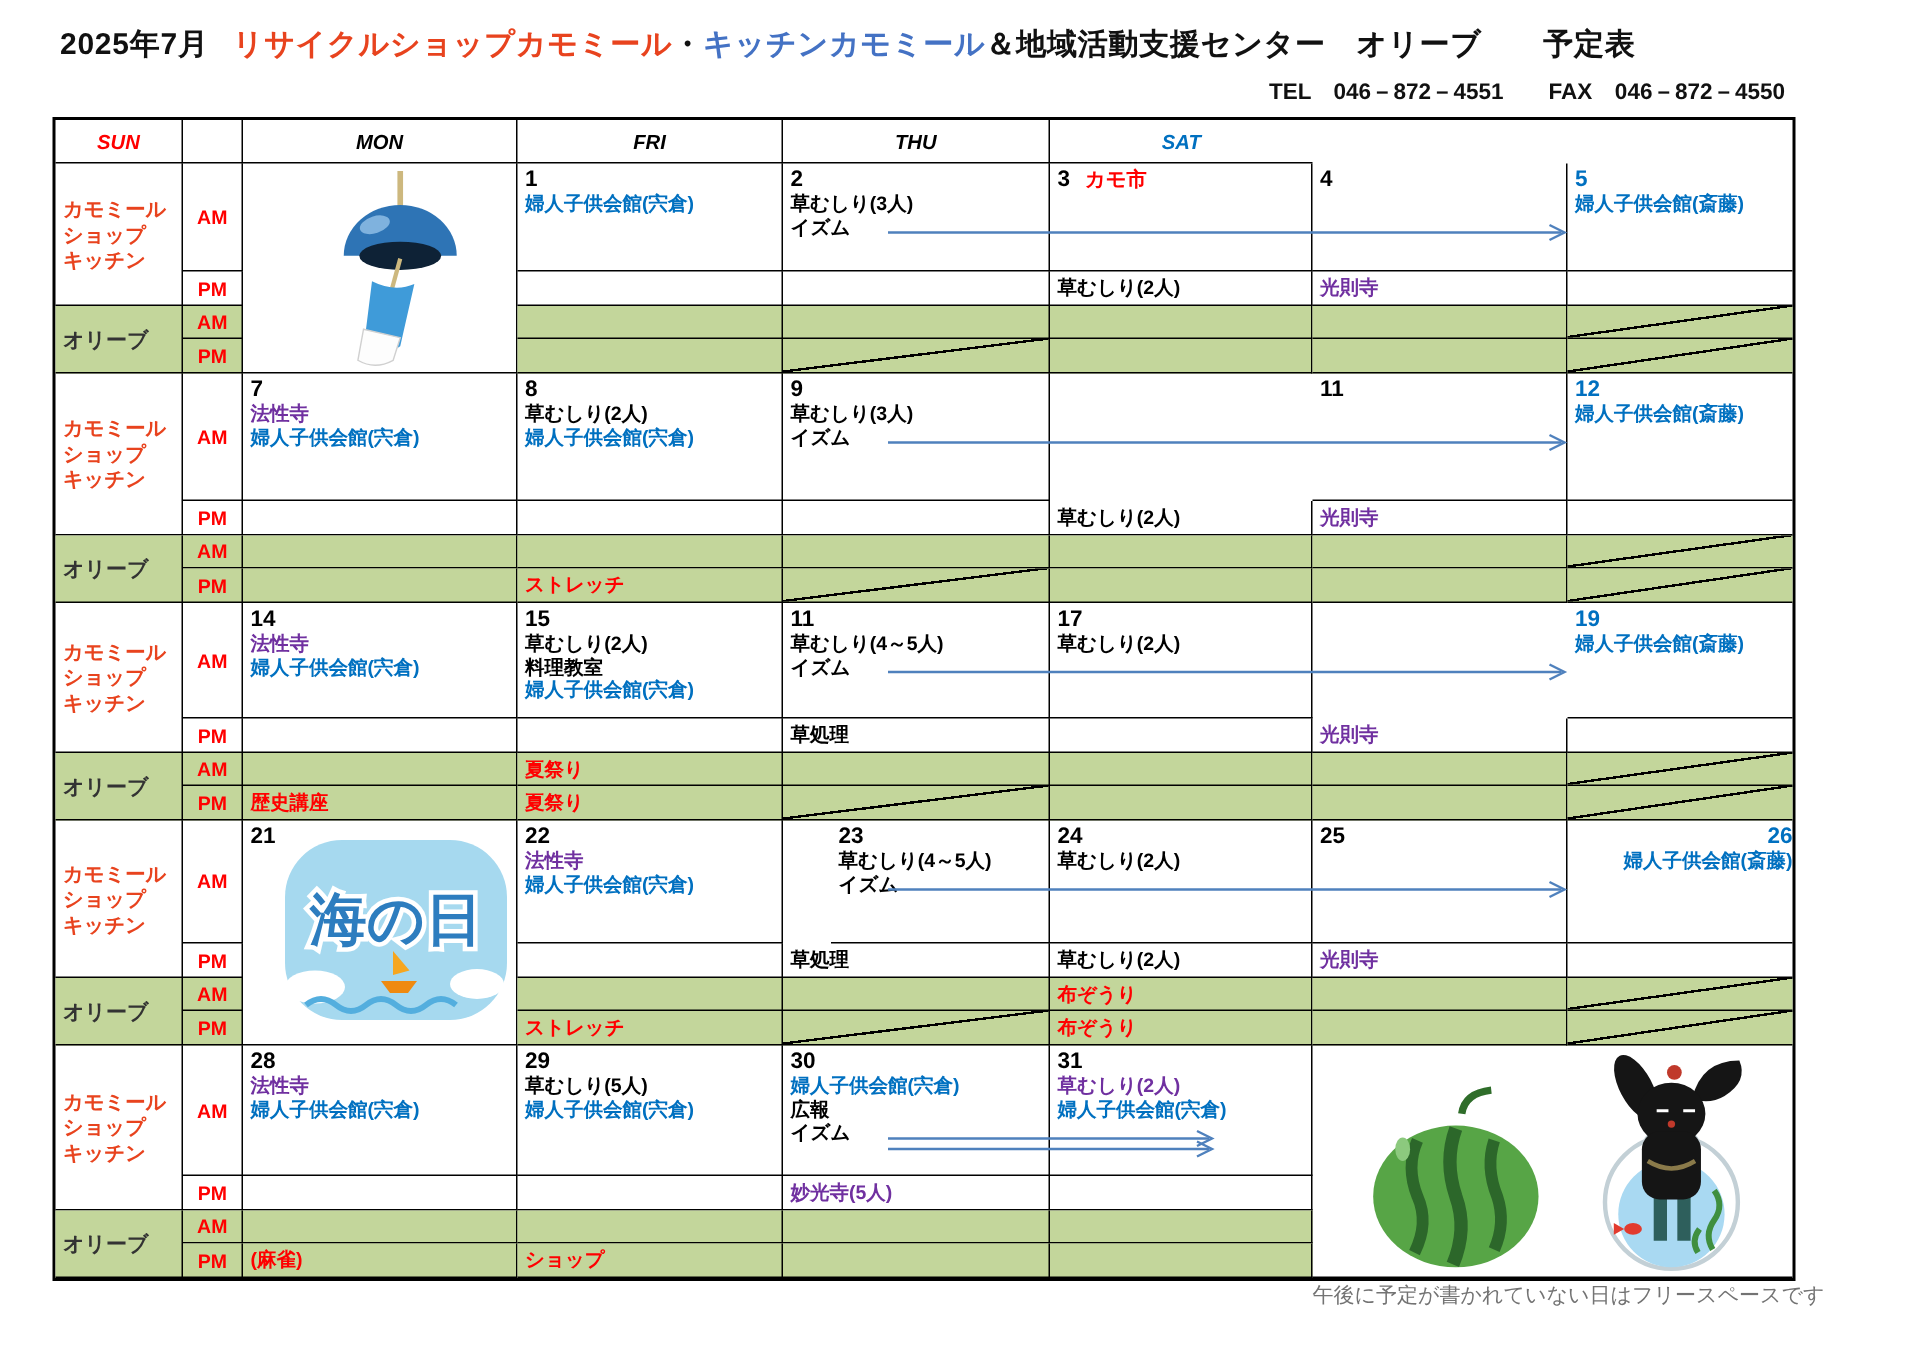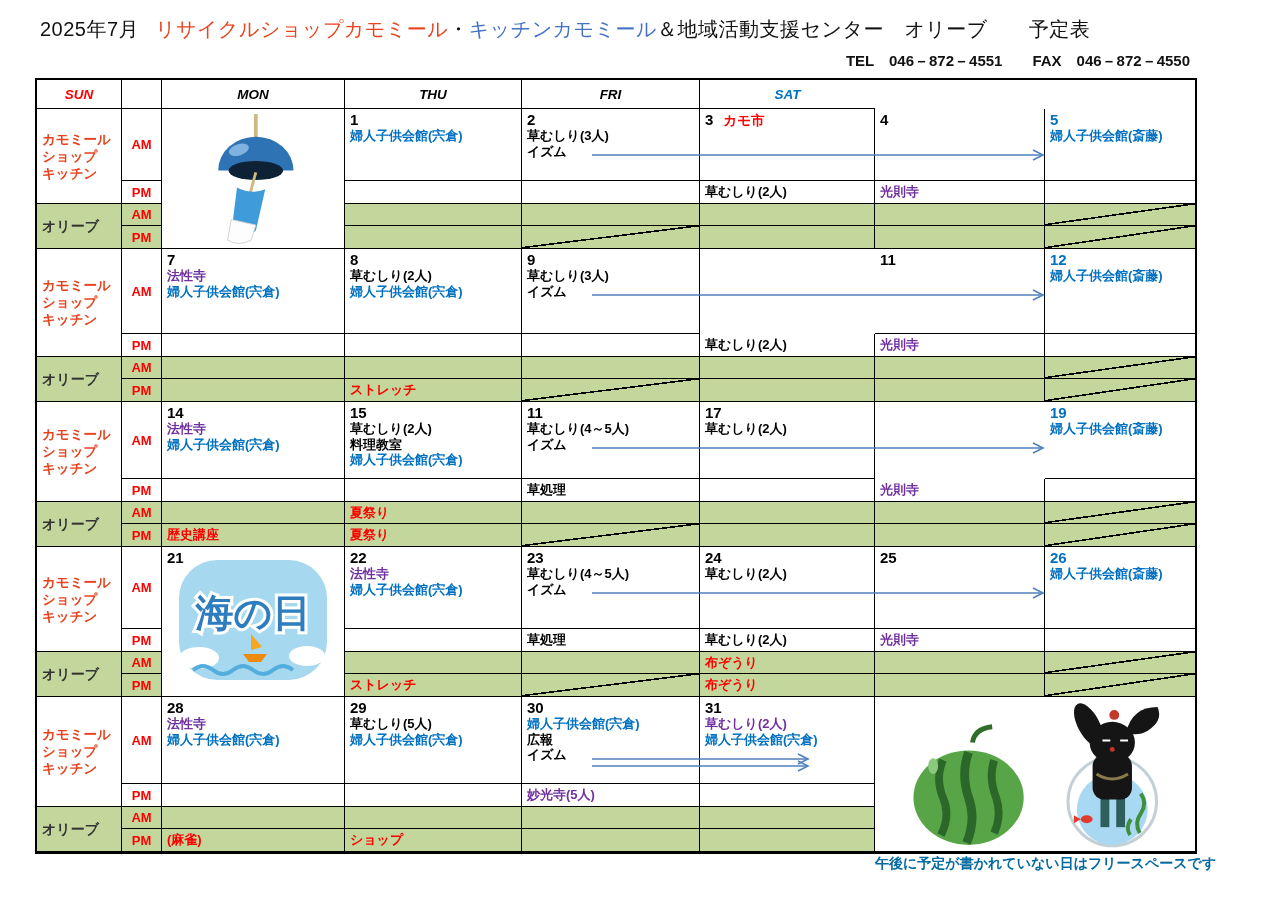--- a/index.html
+++ b/index.html
@@ -1,64 +1,64 @@
 <!DOCTYPE html>
 <html style="--red: #ff0000; --blue: #0070c0; --purple: #7030a0; --green: #c3d69b; --arrow: #4f81bd; --title-red: #e8431e; --title-blue: #4472c4;"><head>
 <meta charset="utf-8">
 <style>
   html,body{margin:0;padding:0;}
   body{width:1280px;height:905px;position:relative;background:#fff;
        font-family:"Liberation Sans","DejaVu Sans",sans-serif;color:#000;}
-  .title{position:absolute;left:40px;top:16px;font-size:20px;font-weight:normal;white-space:nowrap;letter-spacing:.5px;}
+  .title{position:absolute;left:40px;top:16px;font-size:20px;font-weight:bold;white-space:nowrap;letter-spacing:.5px;}
   .title .t-month{margin-right:16px;color:#111;}
   .t-red{color:var(--title-red);}
   .t-blue{color:var(--title-blue);}
   .t-black{color:#111;}
   .contact{position:absolute;top:52px;right:90px;font-size:15px;font-weight:bold;color:#111;white-space:pre;}
-  .footnote{position:absolute;left:875px;top:855px;font-size:14px;font-weight:bold;color:#0369a1;}
+  .footnote{position:absolute;left:875px;top:855px;font-size:14px;font-weight:normal;color:#737373;}
   .calendar{position:absolute;left:35px;top:78px;width:1158px;border:2px solid #000;background:#fff;}
   .hrow{display:grid;grid-template-columns:85px 40px 183px 177px 178px 175px 170px 150px;height:29px;}
   .hcell{box-sizing:border-box;border-right:1px solid #000;border-bottom:1px solid #000;
          display:flex;align-items:center;justify-content:center;font-size:13.5px;font-weight:bold;font-style:italic;}
   .week{display:grid;position:relative;}
   .cell{box-sizing:border-box;border-right:1px solid #000;border-bottom:1px solid #000;overflow:hidden;position:relative;}
   .last{border-right:none;}
   .green{background-color:var(--green);}
   .slash{background-image:linear-gradient(to bottom right,
           transparent calc(50% - 1.1px),#000 calc(50% - 1.1px) calc(50% + 0.5px),transparent calc(50% + 0.5px));}
   .sunlabel{display:flex;flex-direction:column;justify-content:center;padding-left:5px;
             font-size:13.5px;font-weight:bold;color:var(--title-red);line-height:17px;}
   .sunlabel.olive{color:#333;font-size:14px;}
   .ampm{display:flex;align-items:center;justify-content:center;color:var(--red);font-weight:bold;font-size:13px;}
   .dateline{padding:2px 0 0 5px;line-height:17px;white-space:nowrap;}
   .date{font-size:15px;font-weight:bold;}
   .date-extra{font-size:13.5px;font-weight:bold;margin-left:10px;}
   .ev{font-size:13px;font-weight:bold;line-height:15.5px;padding-left:5px;white-space:nowrap;}
   .cell:not(.am) > .ev{margin-top:3px;}
-  .imgcell{display:flex;align-items:center;justify-content:center;}
+  .imgcell{display:flex;align-items:center;justify-content:flex-end;}
   .imgcell .dateline{position:absolute;top:0;left:0;}
   .arrow{position:absolute;z-index:4;pointer-events:none;}
   .c-black{color:#000;} .c-red{color:var(--red);} .c-blue{color:var(--blue);} .c-purple{color:var(--purple);}
 </style>
 </head>
 <body>
 
 <div class="title">
   <span class="t-month t-black">2025年7月</span><span class="t-red">リサイクルショップカモミール</span><span class="t-black">・</span><span class="t-blue">キッチンカモミール</span><span class="t-black">＆地域活動支援センター　オリーブ　　予定表</span>
 </div>
 
 <div class="contact">TEL　046－872－4551　　FAX　046－872－4550</div>
 
 <div class="calendar" id="calendar">
     <div class="hrow">
       <div class="hcell c-red">SUN</div>
       <div class="hcell c-black"></div>
       <div class="hcell c-black">MON</div>
+      <div class="hcell c-black">FRI</div>
       <div class="hcell c-black">THU</div>
-      <div class="hcell c-black">FRI</div>
       <div class="hcell c-blue last">SAT</div>
     </div>
     <div class="week" style="grid-template-columns: 85px 40px 183px 177px 178px 175px 170px 150px; grid-template-rows: 72px 23px 22px 23px;">
       <div class="cell sunlabel" style="grid-area: 1 / 1 / 3;">
         <div>カモミール</div>
         <div>ショップ</div>
         <div>キッチン</div>
       </div>
       <div class="cell sunlabel olive green" style="grid-area: 3 / 1 / 5;">
         <div>オリーブ</div>
@@ -283,21 +283,21 @@
       <div class="cell am" style="grid-area: 1 / 4;">
         <div class="dateline"><span class="date c-black">22</span></div>
         <div class="ev c-purple">法性寺</div>
         <div class="ev c-blue">婦人子供会館(宍倉)</div>
       </div>
       <div class="cell" style="grid-area: 2 / 4;"></div>
       <div class="cell green" style="grid-area: 3 / 4;"></div>
       <div class="cell green" style="grid-area: 4 / 4;">
         <div class="ev c-red">ストレッチ</div>
       </div>
-      <div class="cell am" style="grid-area: 1 / 5;">
+      <div class="cell am" style="grid-area: 1 / 5; margin-left: 32px;">
         <div class="dateline"><span class="date c-black">23</span></div>
         <div class="ev c-black">草むしり(4～5人)</div>
         <div class="ev c-black">イズム</div>
       </div>
       <div class="cell" style="grid-area: 2 / 5;">
         <div class="ev c-black">草処理</div>
       </div>
       <div class="cell green" style="grid-area: 3 / 5;"></div>
       <div class="cell green slash" style="grid-area: 4 / 5;"></div>
       <div class="cell am" style="grid-area: 1 / 6;">
@@ -314,21 +314,21 @@
         <div class="ev c-red">布ぞうり</div>
       </div>
       <div class="cell am" style="grid-area: 1 / 7;">
         <div class="dateline"><span class="date c-black">25</span></div>
       </div>
       <div class="cell" style="grid-area: 2 / 7;">
         <div class="ev c-purple">光則寺</div>
       </div>
       <div class="cell green" style="grid-area: 3 / 7;"></div>
       <div class="cell green" style="grid-area: 4 / 7;"></div>
-      <div class="cell am last" style="grid-area: 1 / 8;">
+      <div class="cell am last" style="grid-area: 1 / 8; text-align: right;">
         <div class="dateline"><span class="date c-blue">26</span></div>
         <div class="ev c-blue">婦人子供会館(斎藤)</div>
       </div>
       <div class="cell last" style="grid-area: 2 / 8;"></div>
       <div class="cell green slash last" style="grid-area: 3 / 8;"></div>
       <div class="cell green slash last" style="grid-area: 4 / 8;"></div>
       <svg width="453" height="12" class="arrow" style="left: 555px; top: 40px;">
         <line x1="0" y1="6" x2="449" y2="6" stroke="#4f81bd" stroke-width="1.6"></line>
         <polyline points="441,1 451,6 441,11" fill="none" stroke="#4f81bd" stroke-width="1.6"></polyline>
       </svg>

